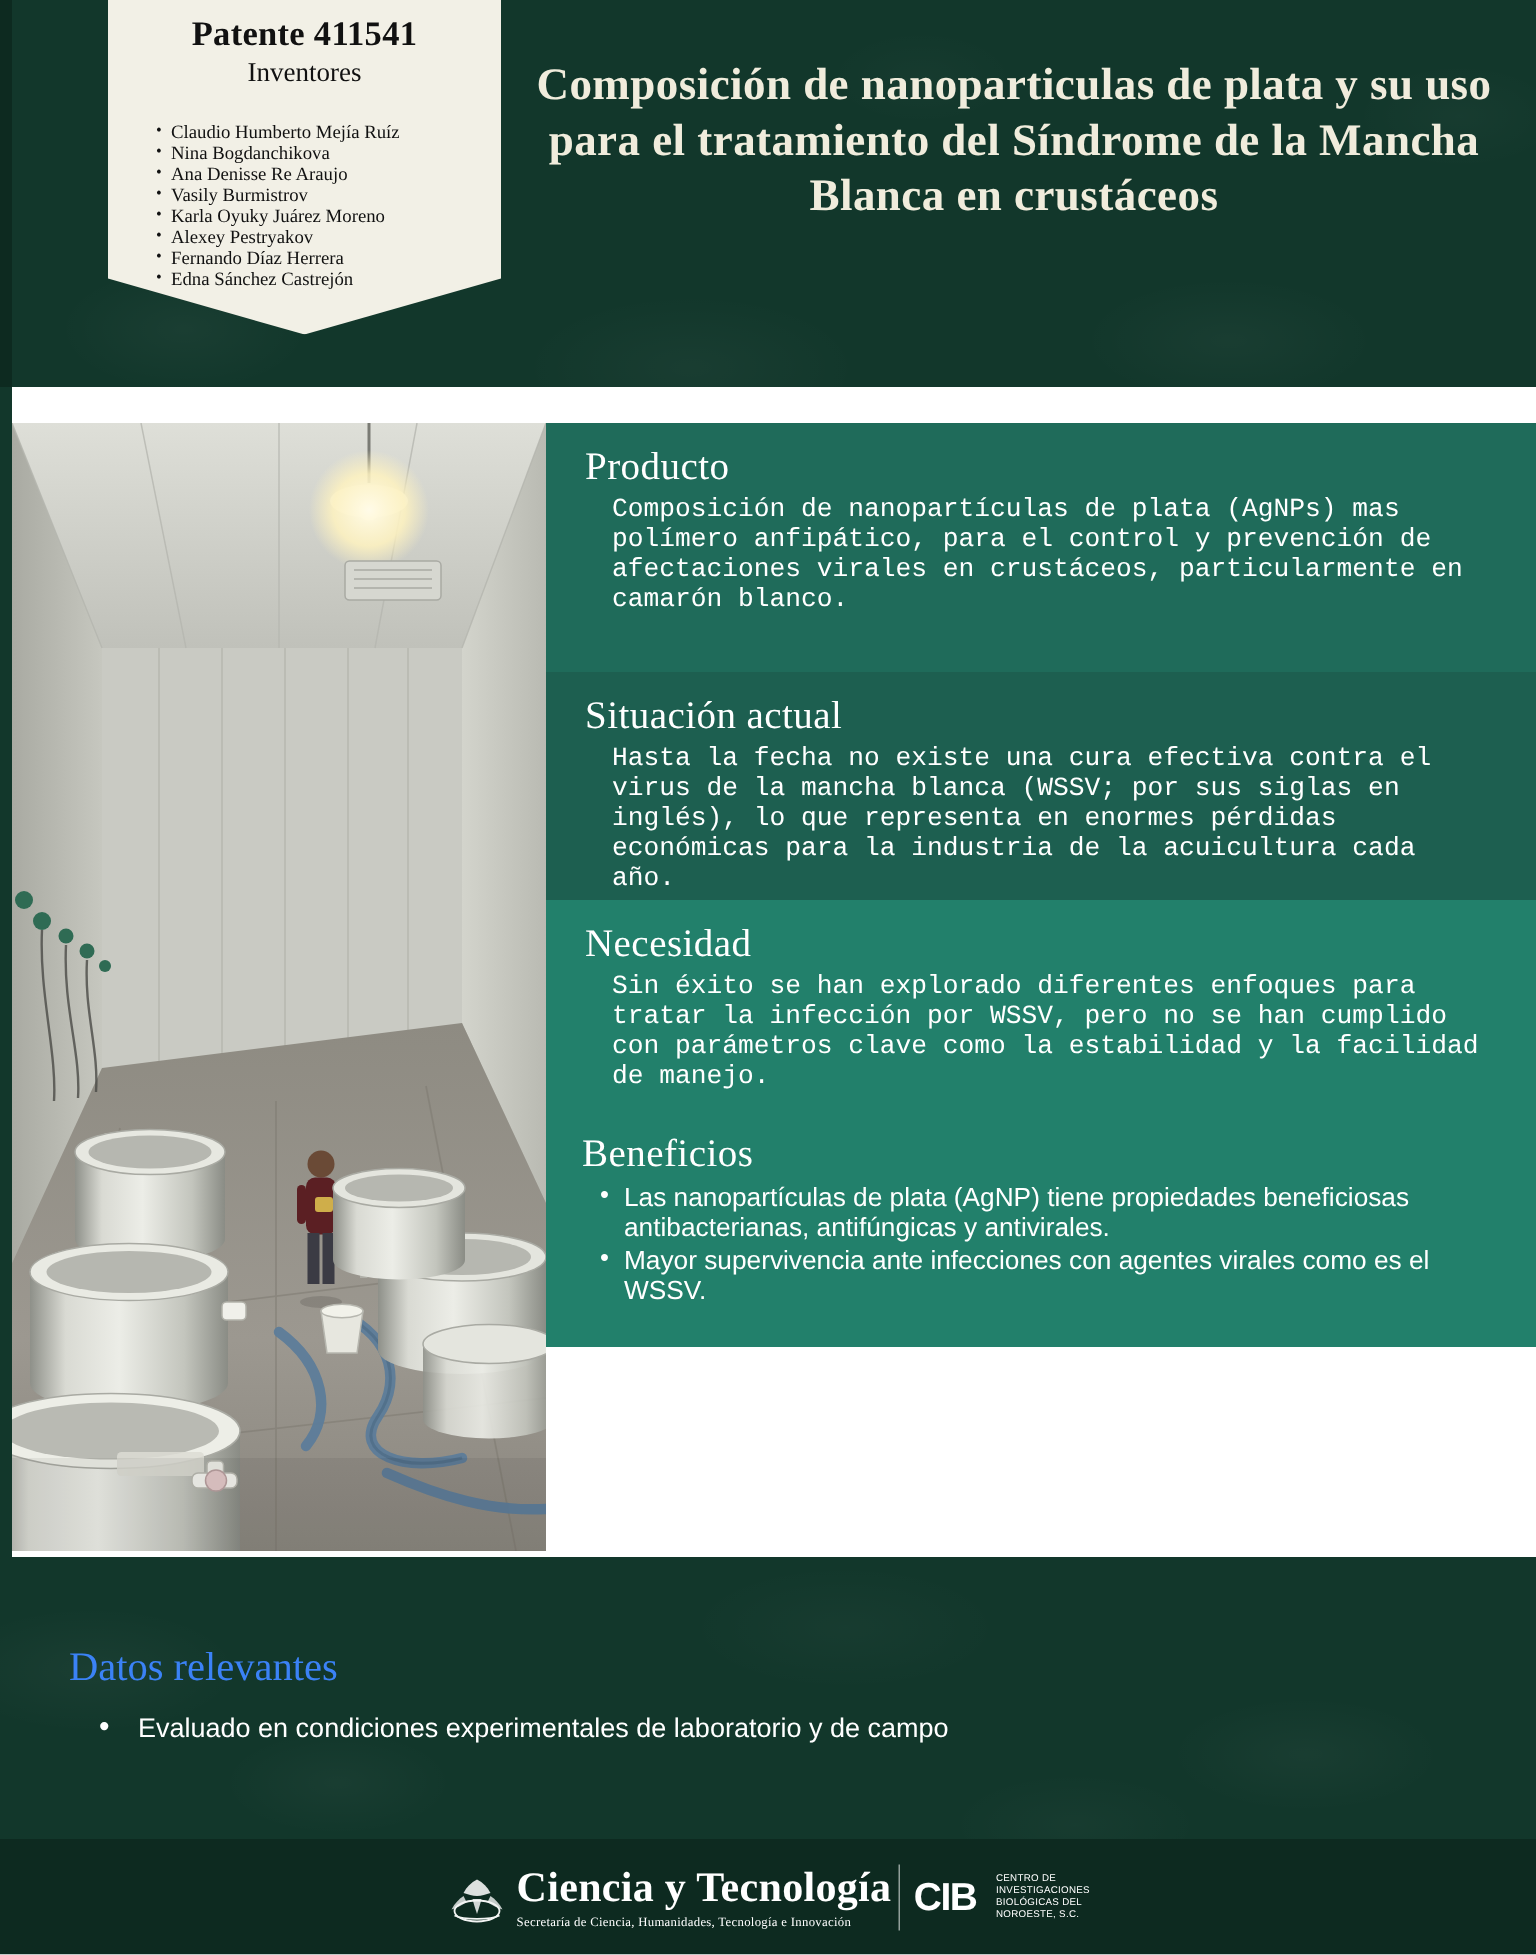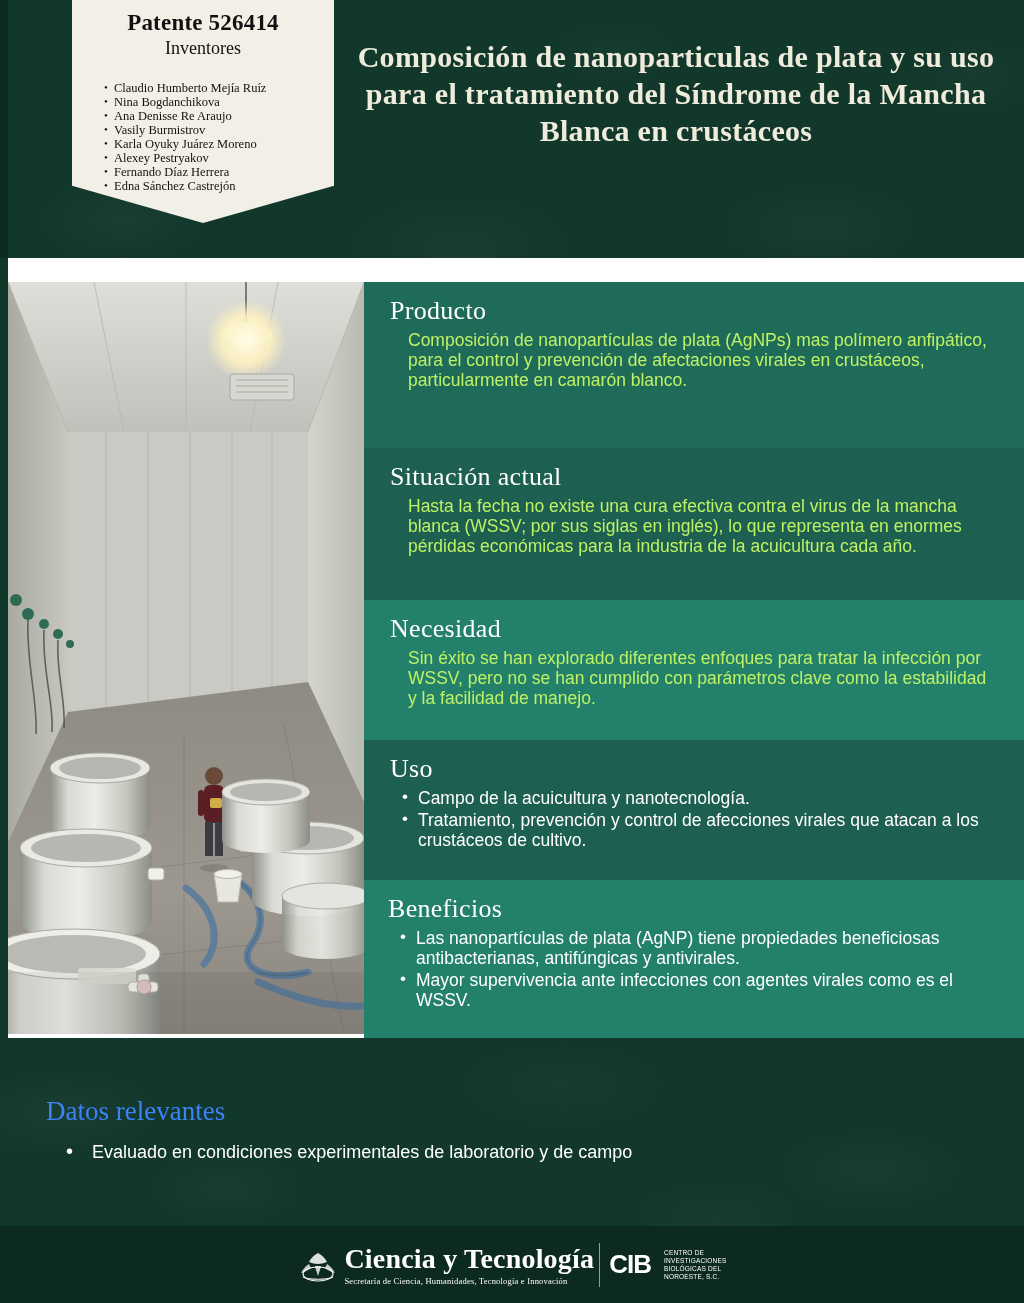--- a/index.html
+++ b/index.html
@@ -153,25 +153,25 @@
 
   .sec-title {
     font-family: "Liberation Serif", serif;
     font-size: 26px;
     font-weight: 400;
     margin: 0 0 4px 12px;
     letter-spacing: 0.3px;
     color: #ffffff;
   }
   .sec-body {
-    font-family: Liberation Sans, sans-serif;
+    font-family: Liberation Mono, monospace;
     font-size: 17.5px;
     line-height: 20px;
     margin: 0 0 0 30px;
-    color: #bef264;
+    color: #ffffff;
   }
   .sec-list {
     margin: 0 0 0 24px;
     padding: 0;
     list-style: none;
   }
   .sec-list li {
     position: relative;
     padding-left: 16px;
     font-family: "Liberation Sans", sans-serif;
@@ -291,21 +291,21 @@
   }
 </style>
 </head>
 <body>
 
 <div class="header">
   <div class="header-pattern"></div>
   <div class="header-left-band"></div>
 
   <div class="patent-card">
-    <div class="patent-title">Patente 526414</div>
+    <div class="patent-title">Patente 411541</div>
     <div class="patent-sub">Inventores</div>
     <ul class="inventor-list">
       <li>Claudio Humberto Mejía Ruíz</li>
       <li>Nina Bogdanchikova</li>
       <li>Ana Denisse Re Araujo</li>
       <li>Vasily Burmistrov</li>
       <li>Karla Oyuky Juárez Moreno</li>
       <li>Alexey Pestryakov</li>
       <li>Fernando Díaz Herrera</li>
       <li>Edna Sánchez Castrejón</li>
@@ -506,27 +506,20 @@
     <div class="section sec-situacion">
       <div class="sec-title">Situación actual</div>
       <div class="sec-body">Hasta la fecha no existe una cura efectiva contra el virus de la mancha blanca (WSSV; por sus siglas en inglés), lo que representa en enormes pérdidas económicas para la industria de la acuicultura cada año.</div>
     </div>
 
     <div class="section sec-necesidad">
       <div class="sec-title">Necesidad</div>
       <div class="sec-body">Sin éxito se han explorado diferentes enfoques para tratar la infección por WSSV, pero no se han cumplido con parámetros clave como la estabilidad y la facilidad de manejo.</div>
     </div>
 
-    <div class="section sec-uso">
-      <div class="sec-title">Uso</div>
-      <ul class="sec-list">
-        <li>Campo de la acuicultura y nanotecnología.</li>
-        <li>Tratamiento, prevención y control de afecciones virales que atacan a los crustáceos de cultivo.</li>
-      </ul>
-    </div>
 
     <div class="section sec-beneficios">
       <div class="sec-title">Beneficios</div>
       <ul class="sec-list">
         <li>Las nanopartículas de plata (AgNP) tiene propiedades beneficiosas antibacterianas, antifúngicas y antivirales.</li>
         <li>Mayor supervivencia ante infecciones con agentes virales como es el WSSV.</li>
       </ul>
     </div>
 
   </div>

